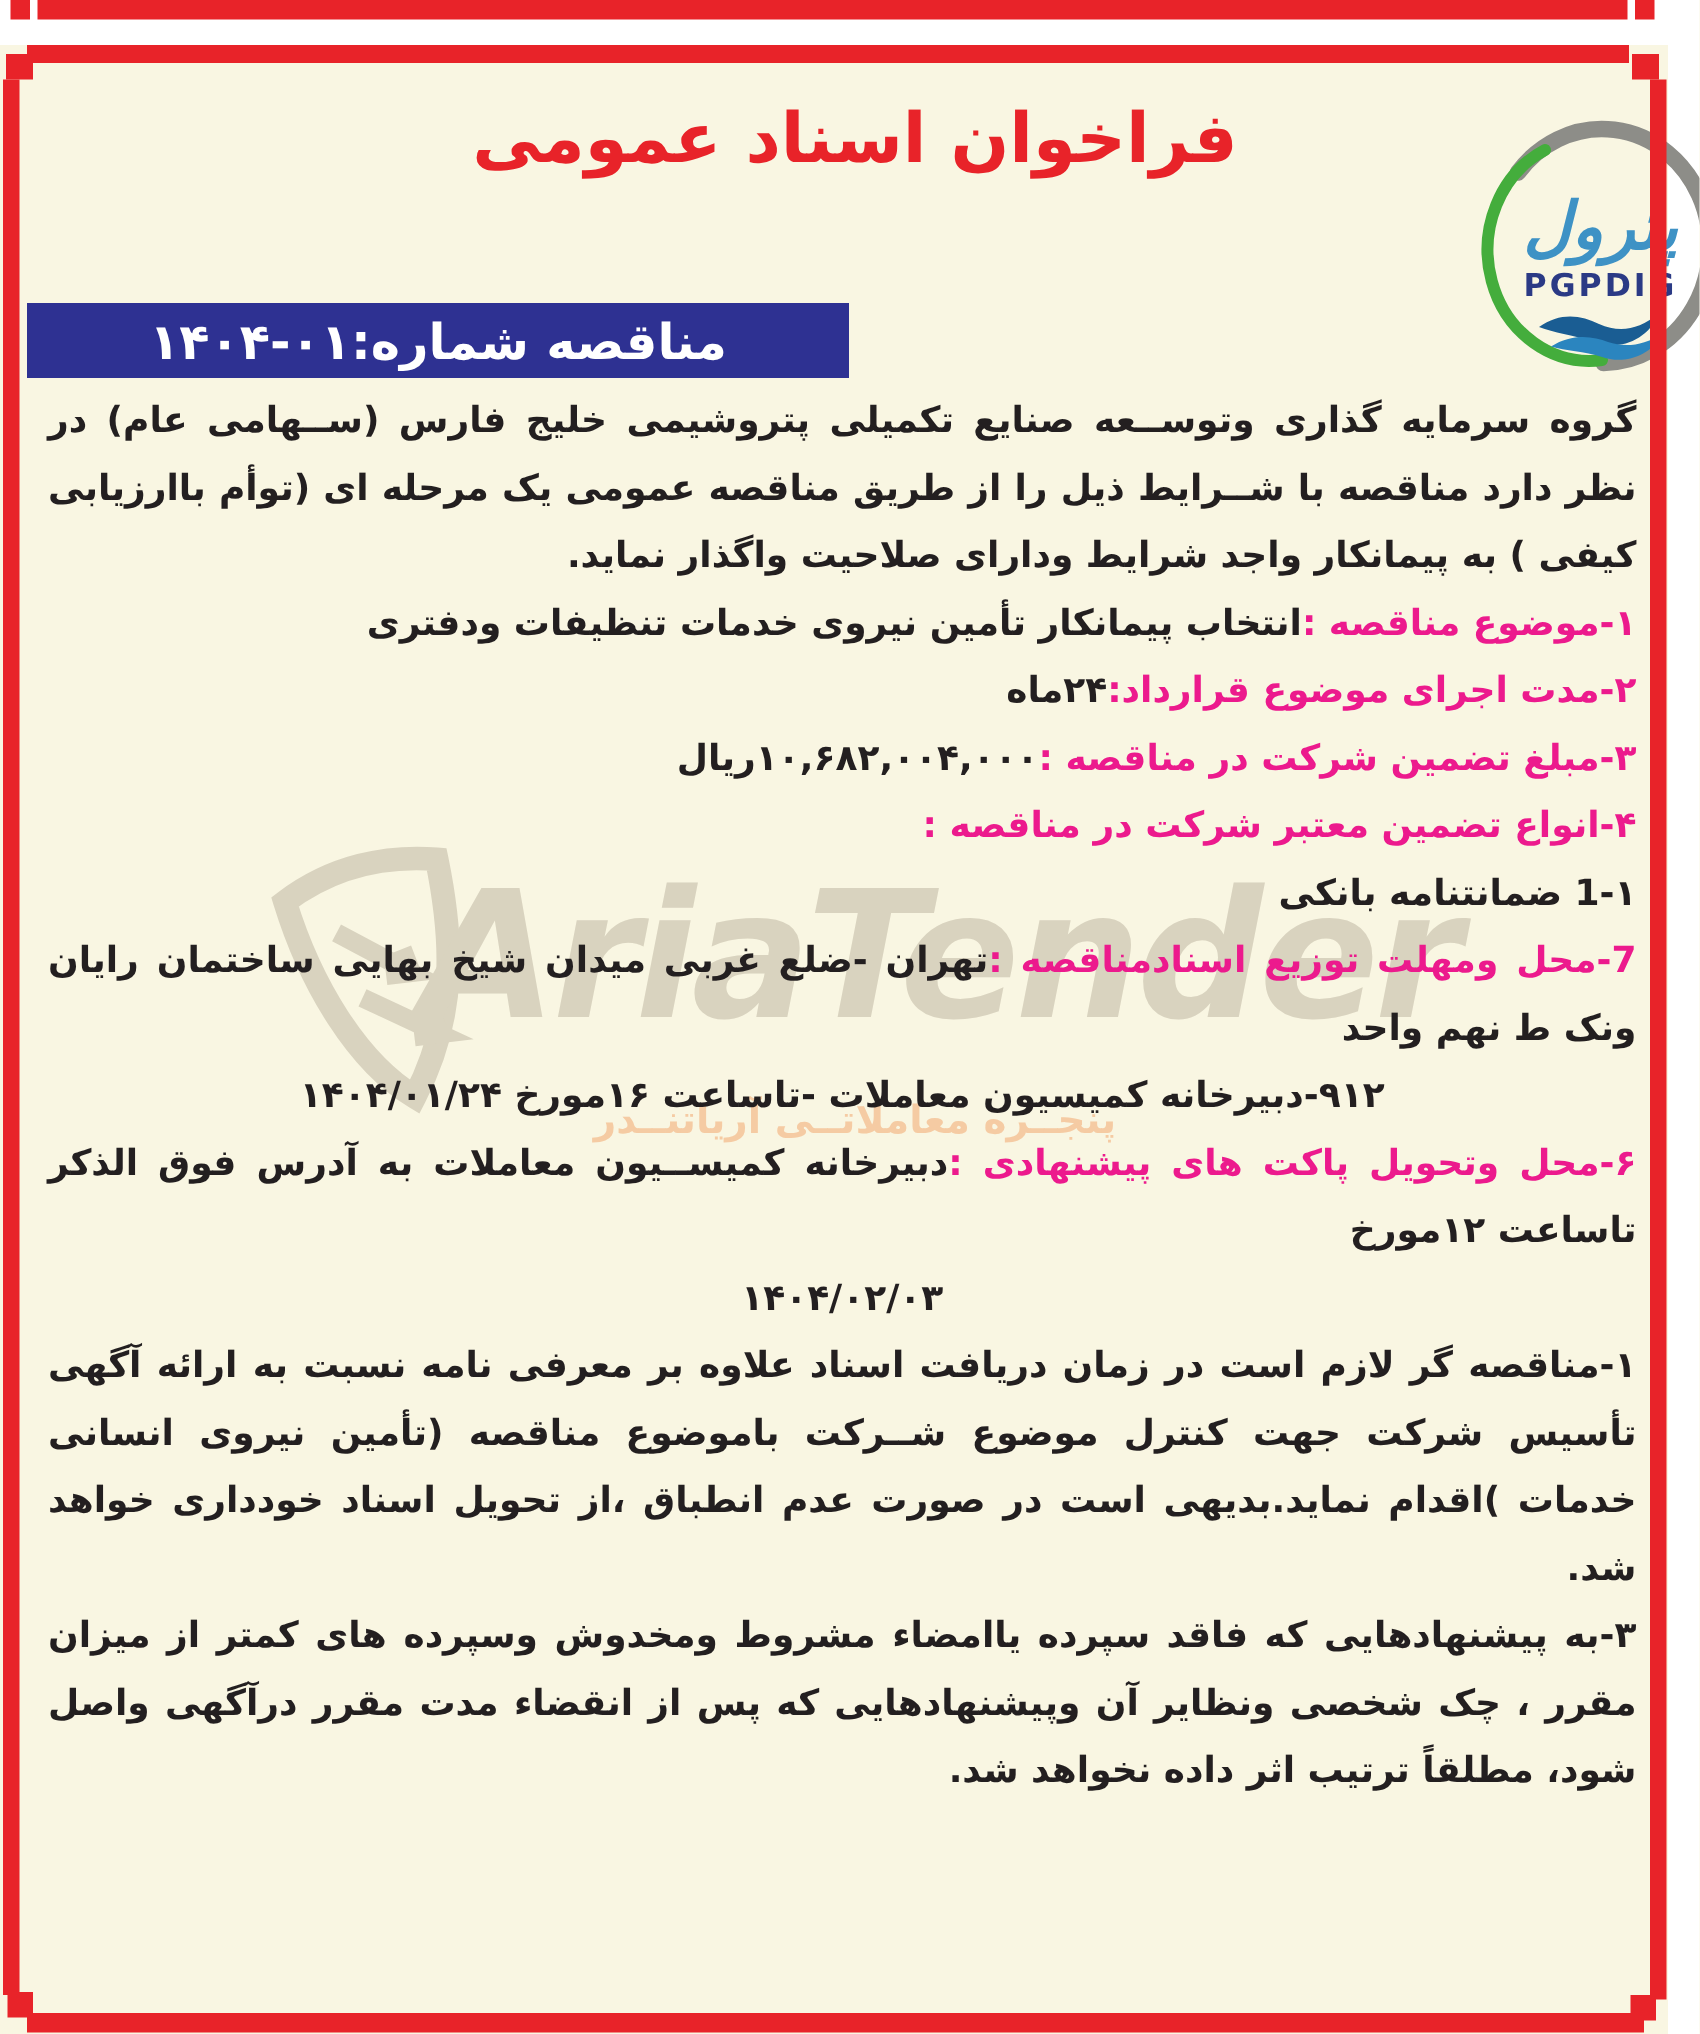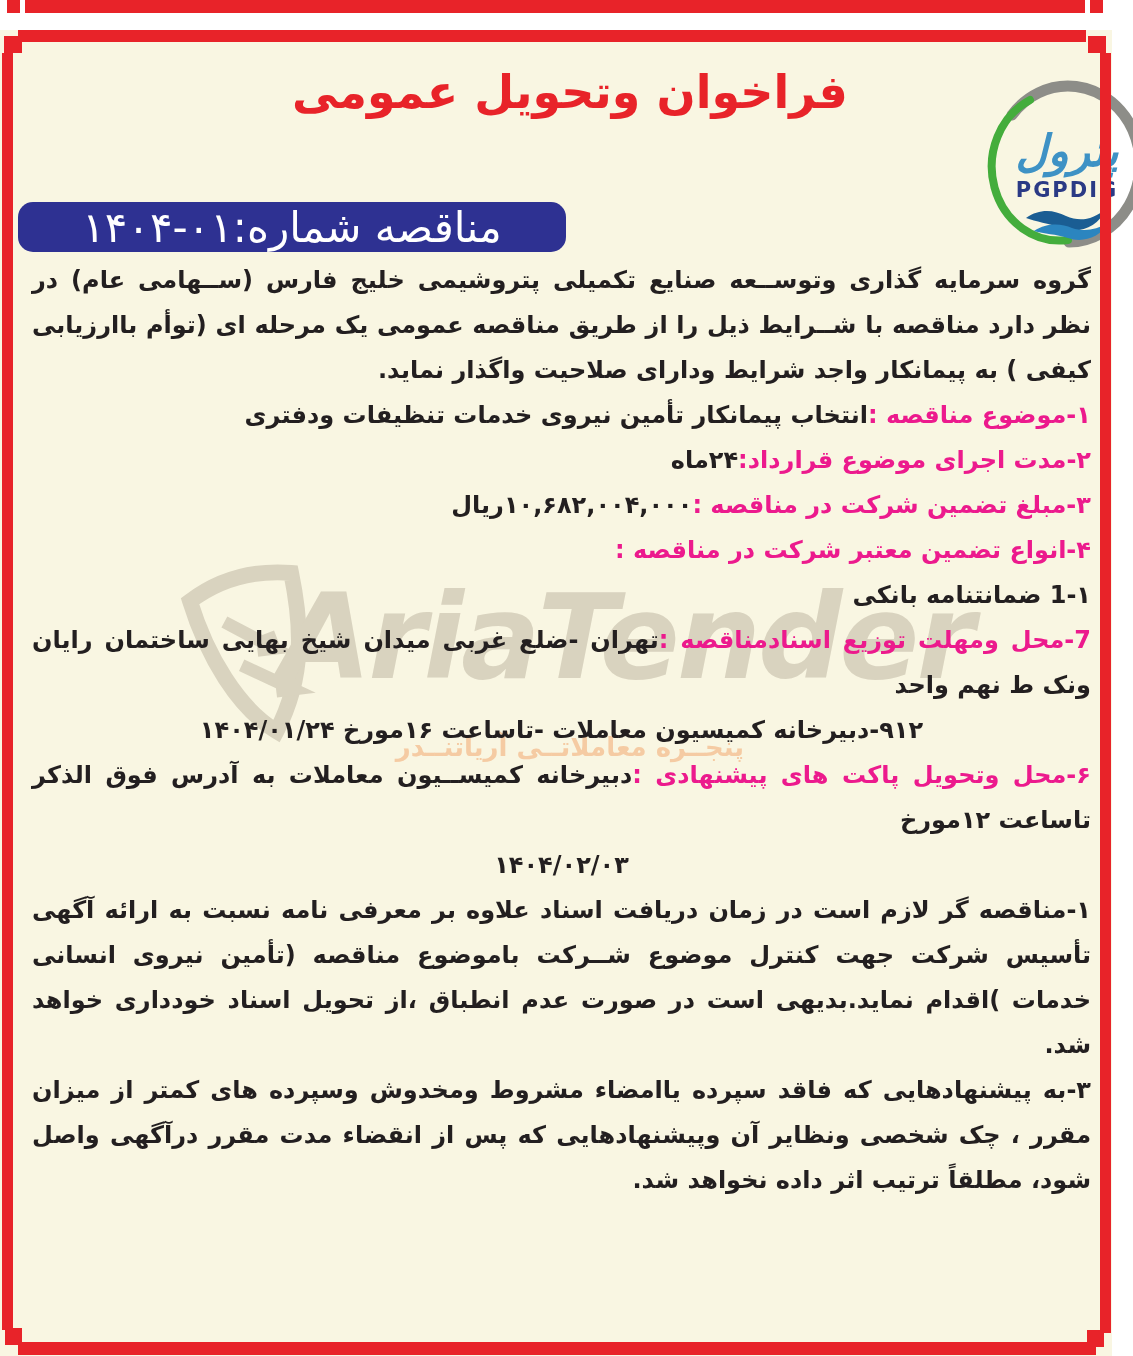--- a/index.html
+++ b/index.html
@@ -27,21 +27,21 @@
   
   .title-block{
     position:absolute;left:140px;top:56px;width:860px;z-index:2;
     text-align:center;color:#e82329;font-weight:bold;direction:rtl;
     font-size:46px;line-height:73px;
   }
   .tender-bar{
     position:absolute;left:18px;top:202px;width:548px;height:50px;z-index:2;
     background:#2e3192;color:#ffffff;direction:rtl;
     display:flex;align-items:center;justify-content:center;
-    font-size:42px;font-weight:normal;border-radius:15px;
+    font-size:33px;font-weight:bold;
   }
   .logo-wrap{position:absolute;left:974px;top:70px;width:165px;height:182px;z-index:2;}
 
   
   .watermark{position:absolute;left:150px;top:560px;width:860px;height:240px;z-index:1;pointer-events:none;}
   .wm-latin{
     position:absolute;left:130px;top:8px;font-size:118px;font-weight:bold;font-style:italic;
     color:#d9d3bf;letter-spacing:-3px;white-space:nowrap;
   }
   .wm-shield{position:absolute;left:30px;top:0;transform:rotate(-14deg);}
@@ -82,21 +82,21 @@
 <div class="watermark">
   <svg class="wm-shield" width="160" height="210" viewBox="0 0 150 200">
     <path d="M25 25 C60 10 95 12 125 22 C123 70 115 120 75 165 C45 135 28 80 25 25 Z" fill="none" stroke="#d9d3bf" stroke-width="15"></path>
     <path d="M52 52 L92 88 L76 86 M92 88 L90 72 M58 96 L100 130 L84 128 M100 130 L98 114" fill="none" stroke="#d9d3bf" stroke-width="12"></path>
   </svg>
   <div class="wm-latin">AriaTender</div>
   <div class="wm-fa">پنجــره معاملاتــی آریاتنــدر</div>
 </div>
 
 <div class="title-block">
-  <div>فراخوان وتحویل عمومی</div>
+  <div>فراخوان اسناد عمومی</div>
 </div>
 
 <div class="tender-bar">
   <span>مناقصه شماره:۰۱-۱۴۰۴</span>
 </div>
 
 <div class="logo-wrap">
   <svg width="165" height="182" viewBox="0 0 165 182">
     <path d="M 38 45 A 72 78 0 1 1 95 172" fill="none" stroke="#8d8d88" stroke-width="11" stroke-linecap="round"></path>
     <path d="M 56 30 A 68 74 0 0 0 94 170" fill="none" stroke="#44ad3c" stroke-width="8" stroke-linecap="round"></path>

